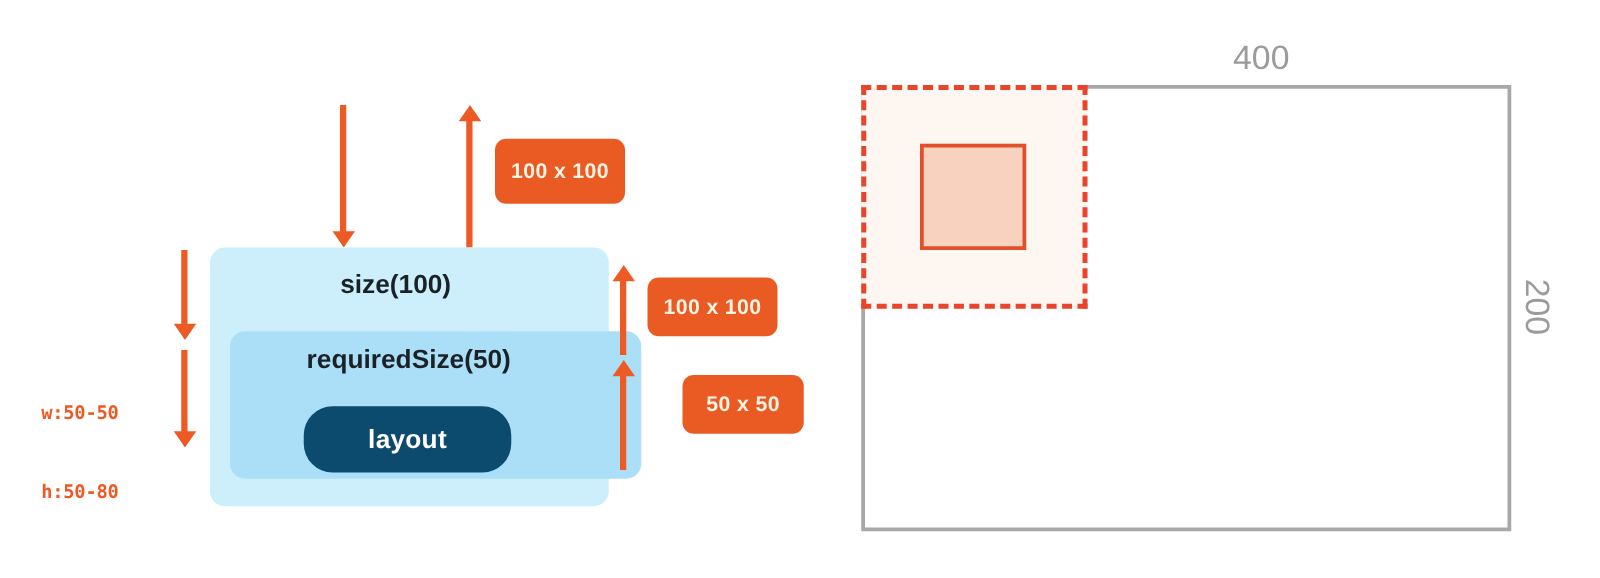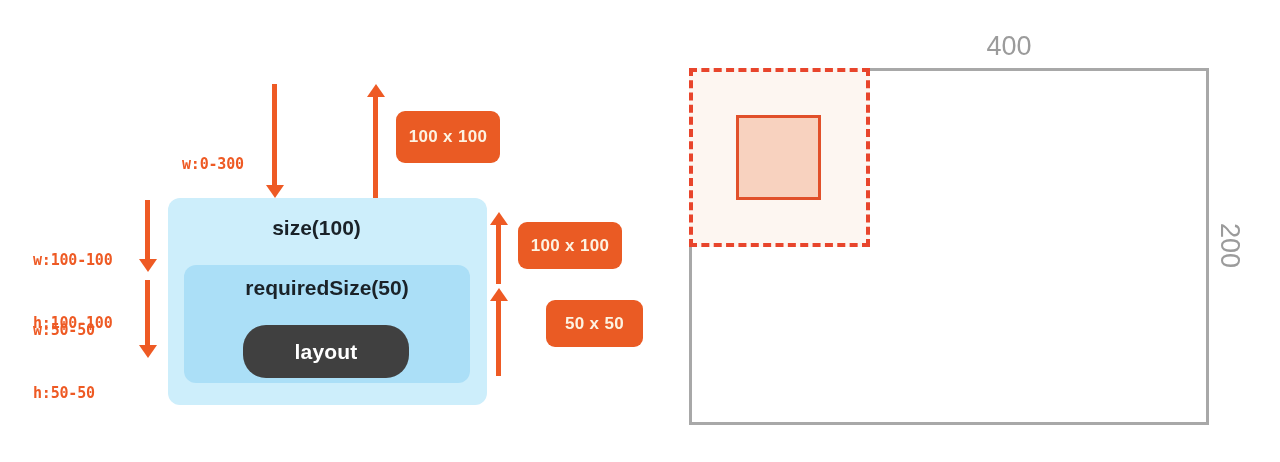--- a/index.html
+++ b/index.html
@@ -66,31 +66,32 @@
   .arrow.up .shaft { top: 10px; bottom: 0; }
 
   
   .size-box-outer {
     background: #cdeefb;
     border-radius: 12px;
   }
   .size-box-inner {
     background: #abdff7;
     border-radius: 12px;
+    padding-left: 43px;
   }
   .box-title {
     font-family: "Liberation Sans", sans-serif;
     font-size: 21px;
     font-weight: 700;
     color: #1a2228;
     text-align: center;
     white-space: nowrap;
   }
   .layout-chip {
-    background: #404040;
+    background: #0c4a6e;
     border-radius: 23px;
     display: flex;
     align-items: center;
     justify-content: center;
   }
   .layout-chip span {
     font-family: "Liberation Sans", sans-serif;
     font-size: 21px;
     font-weight: 600;
     color: #ffffff;
@@ -142,47 +143,39 @@
     transform-origin: center center;
   }
 </style>
 </head>
 <body>
 
 <div id="stage">
 
   <div class="abs" style="left:0; top:0; width:660px; height:462px;">
 
-    <div class="abs constraint-label" style="left:182px; top:112px; text-align:left;">
-      <div>w:0-300</div>
-      <div>h:0-200</div>
-    </div>
 
     <div class="arrow down abs" style="left:270px; top:84px; height:114px;">
       <div class="shaft"></div>
       <div class="head"></div>
     </div>
 
     <div class="arrow up abs" style="left:371px; top:84px; height:114px;">
       <div class="shaft"></div>
       <div class="head"></div>
     </div>
 
     <div class="badge abs" style="left:396px; top:111px; width:104px; height:52px;">
       <span>100 x 100</span>
     </div>
 
-    <div class="abs constraint-label" style="left:33px; top:208px; text-align:left;">
-      <div>w:100-100</div>
-      <div>h:100-100</div>
-    </div>
 
     <div class="abs constraint-label" style="left:33px; top:278px; text-align:right;">
       <div>w:50-50</div>
-      <div>h:50-50</div>
+      <div>h:50-80</div>
     </div>
 
     <div class="arrow down abs" style="left:143px; top:200px; height:72px;">
       <div class="shaft"></div>
       <div class="head"></div>
     </div>
 
     <div class="arrow down abs" style="left:143px; top:280px; height:78px;">
       <div class="shaft"></div>
       <div class="head"></div>

